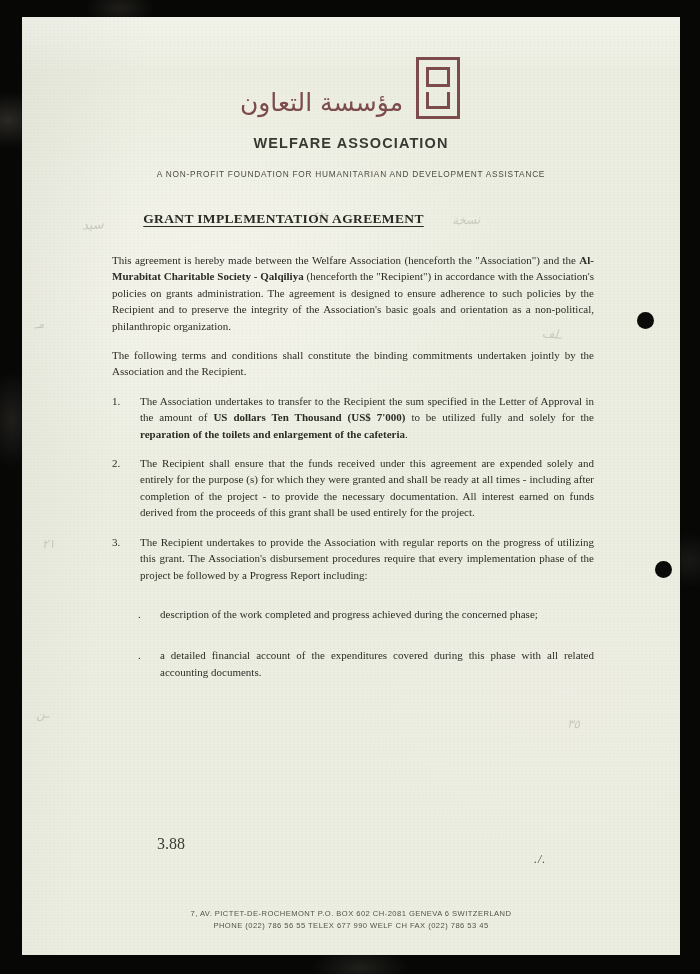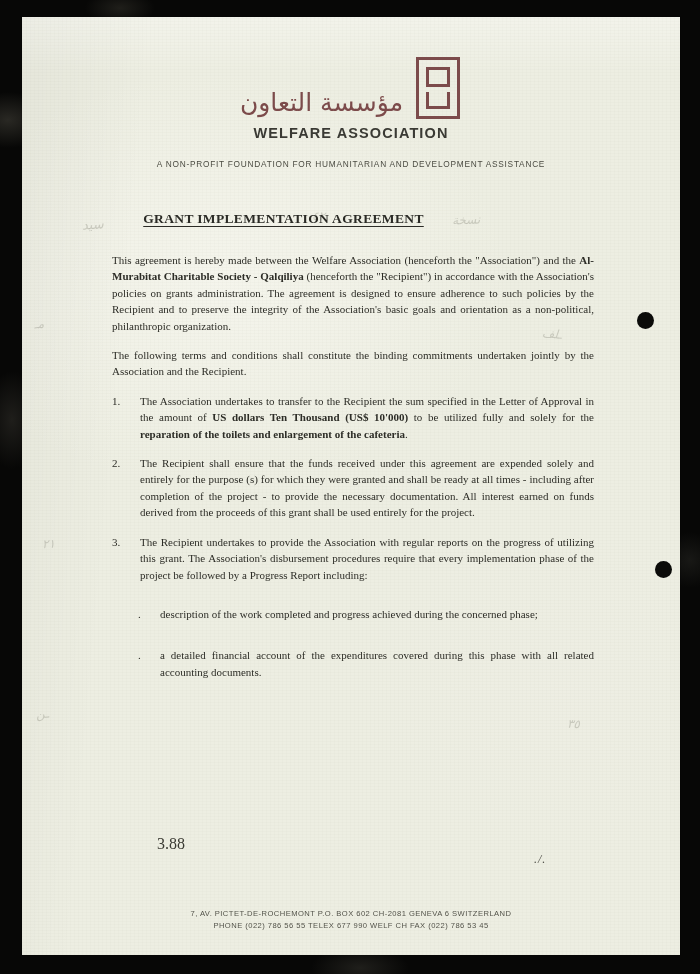--- a/index.html
+++ b/index.html
@@ -121,21 +121,21 @@
   }
   .logo-glyph::after {
     content: "";
     position: absolute;
     left: 7px; bottom: 7px;
     width: 18px; height: 14px;
     border: 3px solid #7c4b4b;
     border-top: none;
   }
   .logo-name {
-    margin-top: 6px;
+    margin-top: 16px;
     font-family: "Liberation Sans", sans-serif;
     font-weight: bold;
     font-size: 14.5px;
     letter-spacing: 1.1px;
     color: #3a3a34;
   }
   .logo-tagline {
     margin-top: 18px;
     font-family: "Liberation Sans", sans-serif;
     font-size: 8.3px;
@@ -291,21 +291,21 @@
       <div class="doc-title">GRANT IMPLEMENTATION AGREEMENT</div>
 
       <div class="body-area">
 
         <div class="para"><span>This agreement is hereby made between the Welfare Association (henceforth the "Association") and the </span><b>Al-Murabitat Charitable Society - Qalqiliya</b><span> (henceforth the "Recipient") in accordance with the Association's policies on grants administration. The agreement is designed to ensure adherence to such policies by the Recipient and to preserve the integrity of the Association's basic goals and orientation as a non-political, philanthropic organization.</span></div>
 
         <div class="para">The following terms and conditions shall constitute the binding commitments undertaken jointly by the Association and the Recipient.</div>
 
         <div class="numbered">
           <div class="num">1.</div>
-          <div class="txt"><span>The Association undertakes to transfer to the Recipient the sum specified in the Letter of Approval in the amount of </span><b>US dollars Ten Thousand (US$ 10'000)</b><span> to be utilized fully and solely for the </span><b>reparation of the toilets and enlargement of the cafeteria</b><span>.</span></div>
+          <div class="txt"><span>The Association undertakes to transfer to the Recipient the sum specified in the Letter of Approval in the amount of </span><b>US dollars Ten Thousand (US$ 7'000)</b><span> to be utilized fully and solely for the </span><b>reparation of the toilets and enlargement of the cafeteria</b><span>.</span></div>
         </div>
 
 
         <div class="numbered">
           <div class="num">2.</div>
           <div class="txt">The Recipient shall ensure that the funds received under this agreement are expended solely and entirely for the purpose (s) for which they were granted and shall be ready at all times - including after completion of the project - to provide the necessary documentation. All interest earned on funds derived from the proceeds of this grant shall be used entirely for the project.</div>
         </div>
 
         <div class="numbered">
           <div class="num">3.</div>

